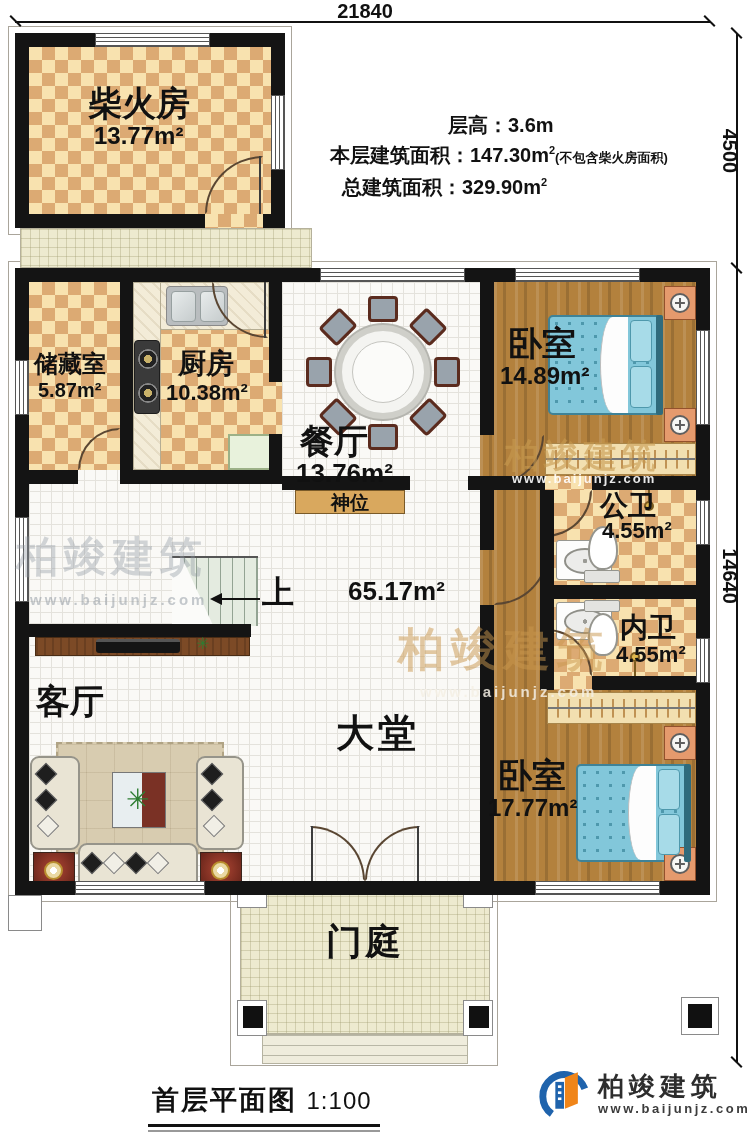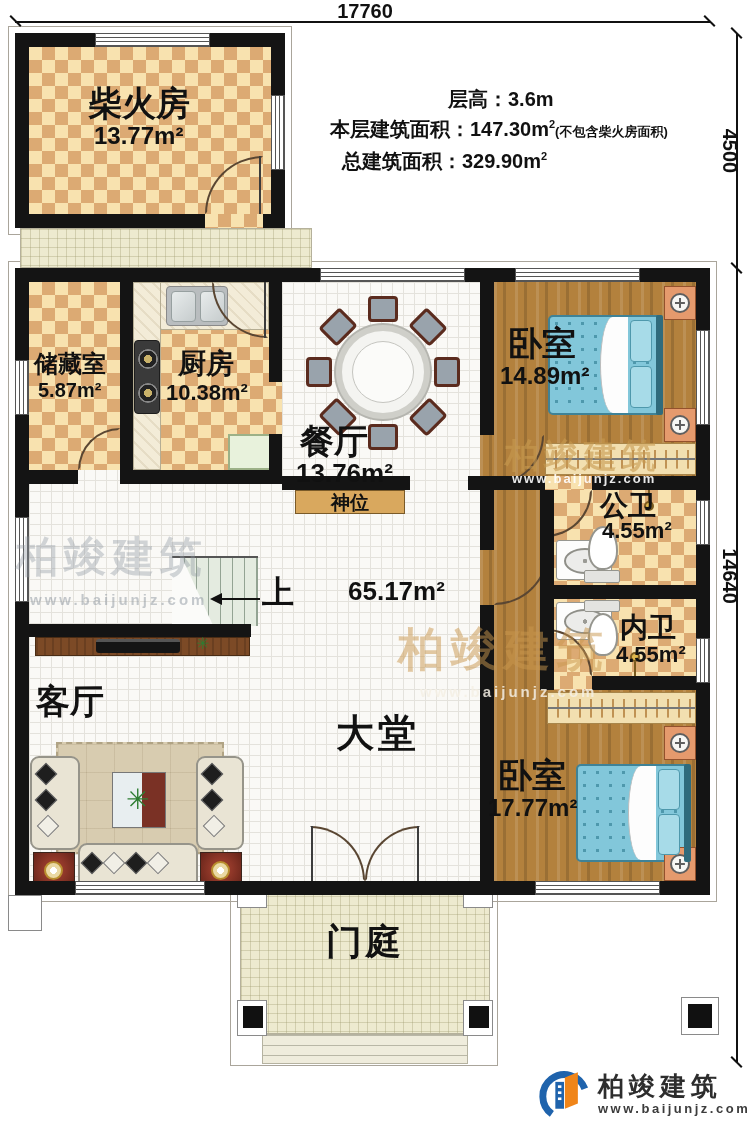--- a/index.html
+++ b/index.html
@@ -31,21 +31,21 @@
   .arc-br{border-radius:100% 0 0 0;border-top-color:#5a4632;border-left-color:#5a4632;}
   .leaf{position:absolute;z-index:26;background:#3c3c3c;}
   .pilaster{position:absolute;background:#fff;border:1px solid #8a8a8a;z-index:9;}
   .column{position:absolute;background:#111;z-index:35;}
   .dimline{position:absolute;background:#111;z-index:6;}
   .tick{position:absolute;width:15px;height:2px;background:#111;transform:rotate(45deg);z-index:7;}
   .dimlabel{position:absolute;font-weight:700;font-size:20px;z-index:7;text-align:center;}
   .vdim{transform:rotate(90deg);}
   .roomname{position:absolute;z-index:50;font-weight:700;white-space:nowrap;line-height:1;}
   .roomarea{position:absolute;z-index:50;font-weight:700;white-space:nowrap;line-height:1;}
-  .infoline{position:absolute;z-index:50;font-weight:600;font-size:20px;white-space:nowrap;}
+  .infoline{position:absolute;z-index:50;font-weight:600;font-size:20px;white-space:nowrap;margin-top:26px;}
   .infoline sup{font-size:11px;font-weight:700;}
   .infonote{font-size:13px;font-weight:700;text-align:right;}
   .wm{position:absolute;z-index:55;font-weight:700;white-space:nowrap;line-height:1;}
   .marble{position:absolute;z-index:20;border:1px solid #b5ad93;background:#f3ecd8;
     background-image:repeating-linear-gradient(45deg,rgba(170,150,110,.18) 0 2px,transparent 2px 9px);}
   .chair{position:absolute;width:30px;height:26px;background:#99a3ac;border:3px solid #5b2b1e;border-radius:4px;z-index:22;}
   .wardrobe{position:absolute;z-index:20;background-color:#f2dfb0;border:1px solid #a8854a;
     background-image:linear-gradient(#777 0 0),repeating-linear-gradient(90deg,transparent 0 9px,#c09254 9px 11px);
     background-size:100% 2px,100% 62%;background-position:center,center;background-repeat:no-repeat,no-repeat;}
   .bed{position:absolute;z-index:20;background-color:#82c7da;border:2px solid #3f8296;border-radius:5px;
@@ -85,21 +85,21 @@
 
 <div id="plan">
 
   <div class="eave" style="left:8px;top:26px;width:284px;height:209px;"></div>
   <div class="eave" style="left:8px;top:261px;width:709px;height:641px;"></div>
   <div class="eave" style="left:230px;top:874px;width:268px;height:192px;"></div>
 
   <div class="dimline" style="left:15px;top:21px;width:695px;height:2px;"></div>
   <div class="tick" style="left:8px;top:20px;"></div>
   <div class="tick" style="left:702px;top:20px;"></div>
-  <div class="dimlabel" style="left:320px;top:0px;width:90px;">17760</div>
+  <div class="dimlabel" style="left:320px;top:0px;width:90px;">21840</div>
 
   <div class="dimline" style="left:736px;top:33px;width:2px;height:235px;"></div>
   <div class="dimline" style="left:736px;top:268px;width:2px;height:794px;"></div>
   <div class="tick" style="left:729px;top:32px;"></div>
   <div class="tick" style="left:729px;top:267px;"></div>
   <div class="tick" style="left:729px;top:1061px;"></div>
   <div class="dimlabel vdim" style="left:702px;top:140px;width:56px;height:22px;">4500</div>
   <div class="dimlabel vdim" style="left:695px;top:565px;width:70px;height:22px;">14640</div>
 
   <div class="infoline" style="left:448px;top:86px;"><span>层高：3.6m</span></div>
@@ -317,20 +317,27 @@
   <div class="roomname" style="left:36px;top:684px;font-size:34px;">客厅</div>
   <div class="roomname" style="left:326px;top:924px;font-size:36px;letter-spacing:3px;">门庭</div>
 
   <div class="wm" style="left:16px;top:536px;font-size:42px;color:#8d96a0;opacity:.38;letter-spacing:6px;">柏竣建筑</div>
   <div class="wm" style="left:30px;top:592px;font-size:15px;color:#8d96a0;opacity:.5;letter-spacing:3px;">www.baijunjz.com</div>
   <div class="wm" style="left:505px;top:438px;font-size:34px;color:#c79a50;opacity:.6;letter-spacing:5px;">柏竣建筑</div>
   <div class="wm" style="left:512px;top:472px;font-size:13px;color:#fff;opacity:.9;letter-spacing:2px;">www.baijunjz.com</div>
   <div class="wm" style="left:398px;top:626px;font-size:46px;color:#c9974e;opacity:.5;letter-spacing:7px;">柏竣建筑</div>
   <div class="wm" style="left:420px;top:684px;font-size:15px;color:#f5f0e5;opacity:.85;letter-spacing:3px;">www.baijunjz.com</div>
 
+  <div id="title-block">
+    <div id="title-row">
+      <span>首层平面图</span>
+      <span class="scale">1:100</span>
+    </div>
+    <div id="title-under"></div>
+  </div>
 
   <div id="logo">
     <svg width="52" height="52" viewBox="0 0 60 60">
       <path d="M16 53 A 25 25 0 1 1 54 24" stroke="#1f63ac" stroke-width="8" fill="none"></path>
       <polygon points="31,11 46,5 46,41 31,47" fill="#f08519"></polygon>
       <rect x="20" y="16" width="10" height="31" fill="#1f63ac"></rect>
       <rect x="23" y="20" width="4" height="3" fill="#fff"></rect>
       <rect x="23" y="27" width="4" height="3" fill="#fff"></rect>
       <rect x="23" y="34" width="4" height="3" fill="#fff"></rect>
     </svg>

